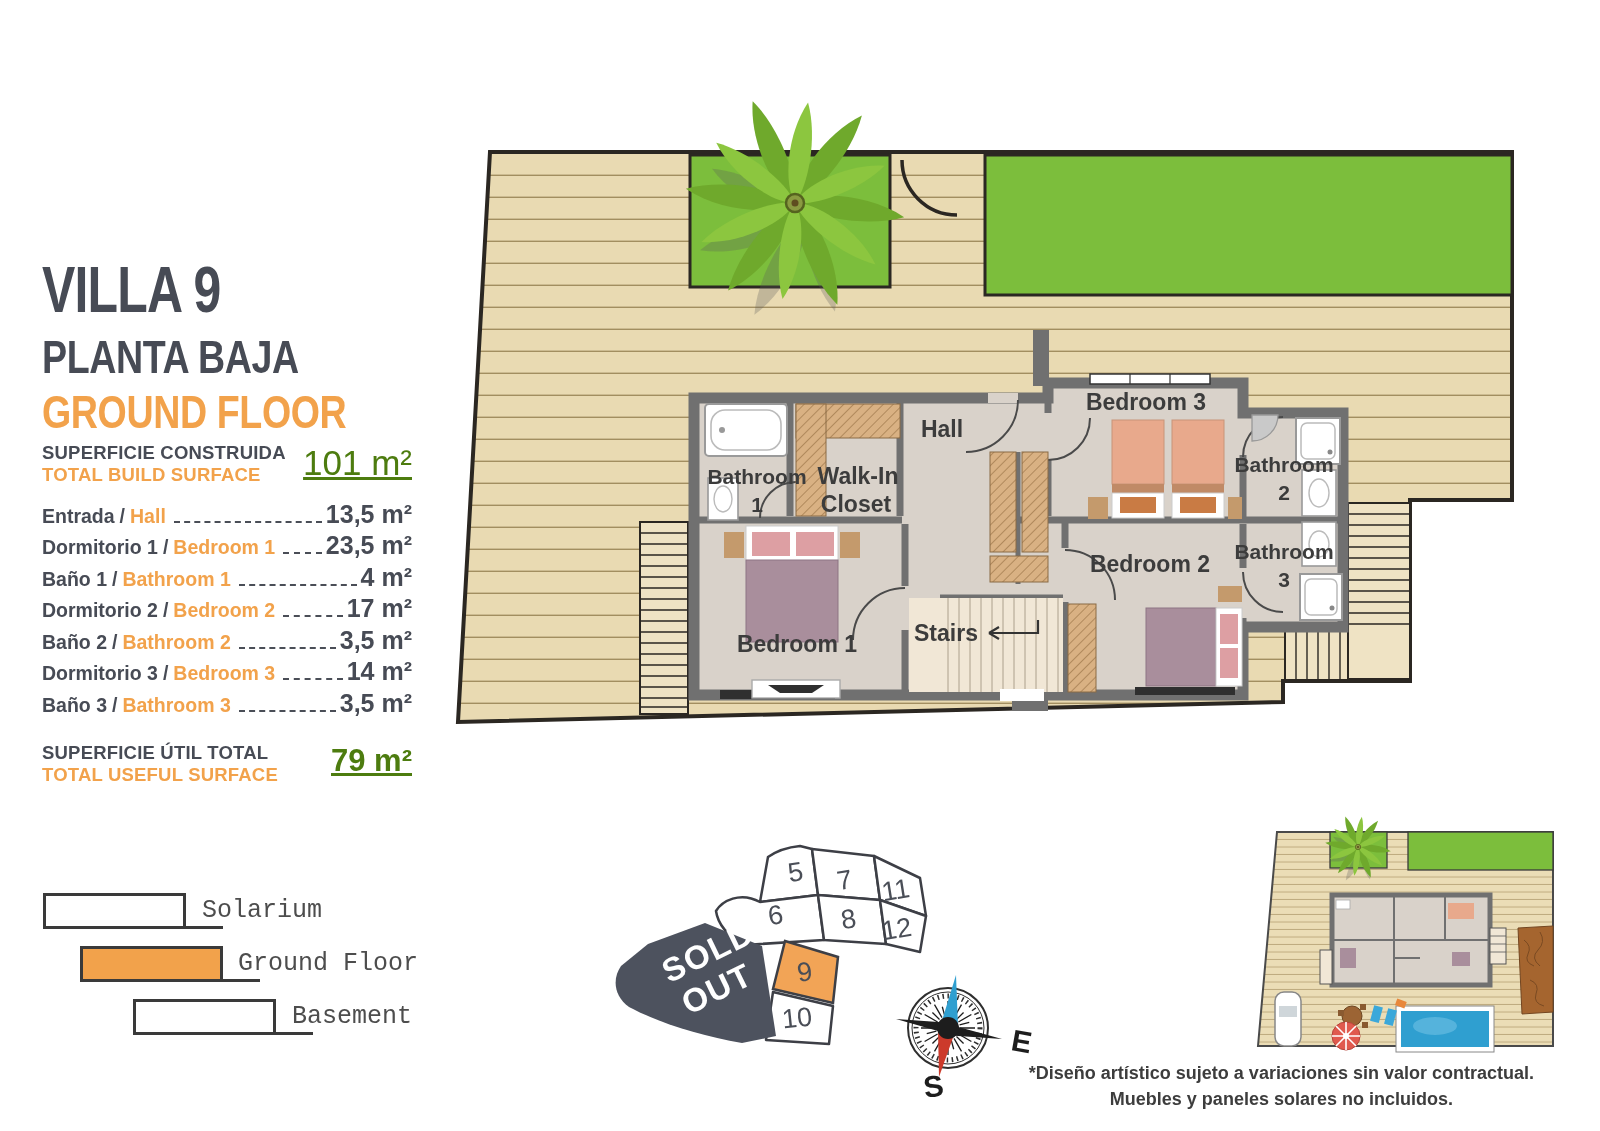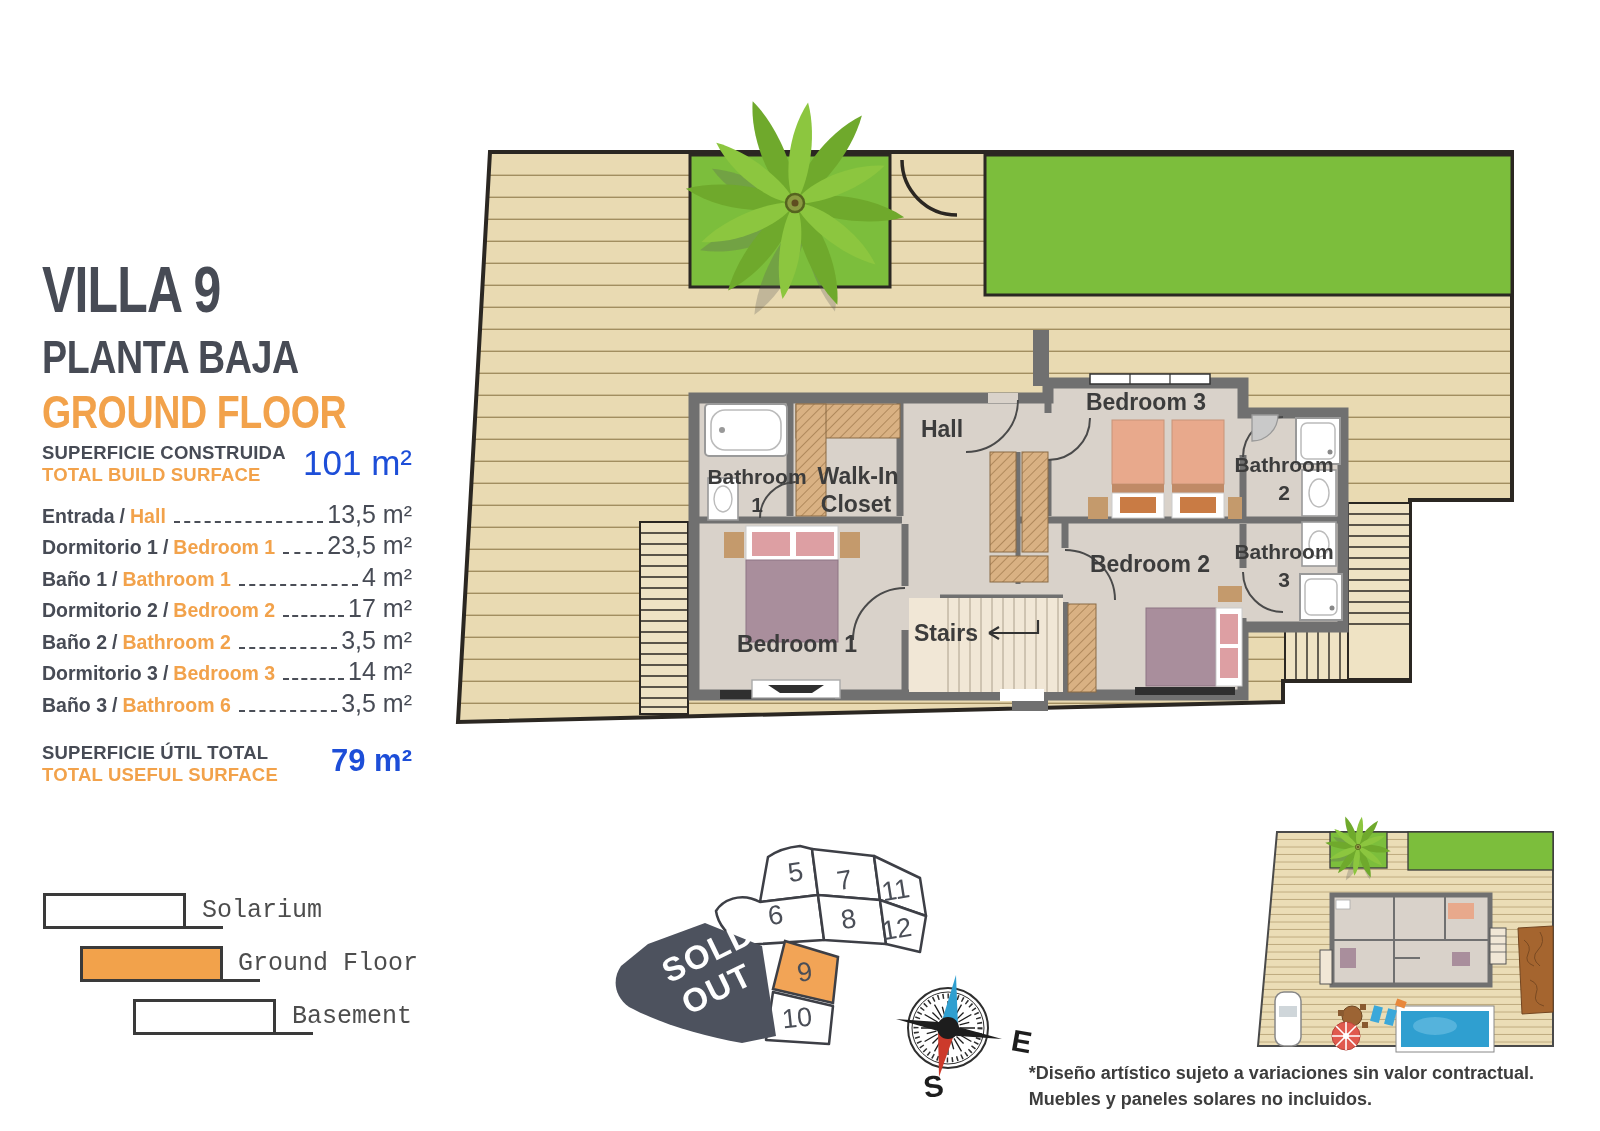--- a/index.html
+++ b/index.html
@@ -10,40 +10,40 @@
   
   #left-panel{position:absolute;left:42px;top:258px;width:370px;}
   .t-villa{font-size:64px;font-weight:800;letter-spacing:-1px;color:#474B55;
            transform:scaleX(.78);transform-origin:0 50%;white-space:nowrap;line-height:1;}
   .t-sub{font-size:47px;font-weight:800;letter-spacing:-.5px;color:#474B55;
          transform:scaleX(.8);transform-origin:0 50%;white-space:nowrap;line-height:1.08;margin-top:10px;}
   .t-sub.orange{color:#F2A24B;margin-top:4px;}
   .surf-row{display:flex;justify-content:space-between;align-items:flex-start;margin-top:4px;}
   .surf-labels div{font-size:18.5px;font-weight:800;letter-spacing:.2px;line-height:22px;color:#474B55;}
   .surf-labels div.orange{color:#F2A24B;}
-  .surf-value{font-size:35px;font-weight:400;color:#1d4ed8;margin-top:1px;white-space:nowrap;}
+  .surf-value{font-size:35px;font-weight:400;color:#4d7c0f;margin-top:1px;white-space:nowrap;text-decoration:underline;}
   .surf-value.bold{font-size:31px;font-weight:800;}
   #rooms{margin-top:14px;}
   .room-row{display:flex;align-items:baseline;line-height:29.5px;white-space:nowrap;}
   .room-row .es{font-size:19.5px;font-weight:600;color:#474B55;}
   .room-row .sep{font-size:19.5px;font-weight:600;color:#474B55;margin:0 5px;}
   .room-row .en{font-size:19.5px;font-weight:600;color:#F2A24B;}
   .room-row .leader{flex:1;border-bottom:2.5px dashed #4a4e57;margin:0 4px 7px 8px;min-width:20px;}
-  .room-row .val{font-size:25px;font-weight:400;color:#474B55;}
+  .room-row .val{font-size:25px;font-weight:700;color:#474B55;}
   #useful{margin-top:22px;}
 
   
   #legend{position:absolute;left:42px;top:893px;width:380px;height:150px;font-family:Liberation Mono, monospace;}
   .lbox{position:absolute;width:143px;height:36px;border:3px solid #3a3a3a;background:#fff;box-sizing:border-box;}
   .lbox.orange{background:#F2A24B;}
   .lline{position:absolute;width:180px;border-top:3px solid #3a3a3a;}
   .llabel{position:absolute;font-size:25px;font-weight:400;color:#4d4d4d;}
 
   
-  #disclaimer{position:absolute;right:66px;top:1060px;text-align:left;
+  #disclaimer{position:absolute;right:66px;top:1060px;text-align:center;
               font-size:18px;font-weight:600;color:#3d3d3d;line-height:26px;margin-left:23px;}
 
   
   text{font-family:"Liberation Sans",sans-serif;}
   .room-label{font-size:23px;font-weight:700;fill:#3c3c3c;}
   .room-label.sm{font-size:21px;}
   .plot-num{font-size:27px;font-weight:400;fill:#4A4E57;}
   .soldout{font-size:33px;font-weight:700;fill:#ffffff;letter-spacing:1.5px;}
   .compass-letter{font-size:30px;font-weight:700;fill:#1d1d1d;}
 </style>
@@ -104,21 +104,21 @@
       <div class="room-row">
         <span class="es">Dormitorio 3</span>
           <span class="sep">/</span>
           <span class="en">Bedroom 3</span>
           <span class="leader"></span>
           <span class="val">14 m²</span>
       </div>
       <div class="room-row">
         <span class="es">Baño 3</span>
           <span class="sep">/</span>
-          <span class="en">Bathroom 6</span>
+          <span class="en">Bathroom 3</span>
           <span class="leader"></span>
           <span class="val">3,5 m²</span>
       </div>
     </div>
 
     <div class="surf-row" id="useful">
       <div class="surf-labels">
         <div>SUPERFICIE ÚTIL TOTAL</div>
         <div class="orange">TOTAL USEFUL SURFACE</div>
       </div>

